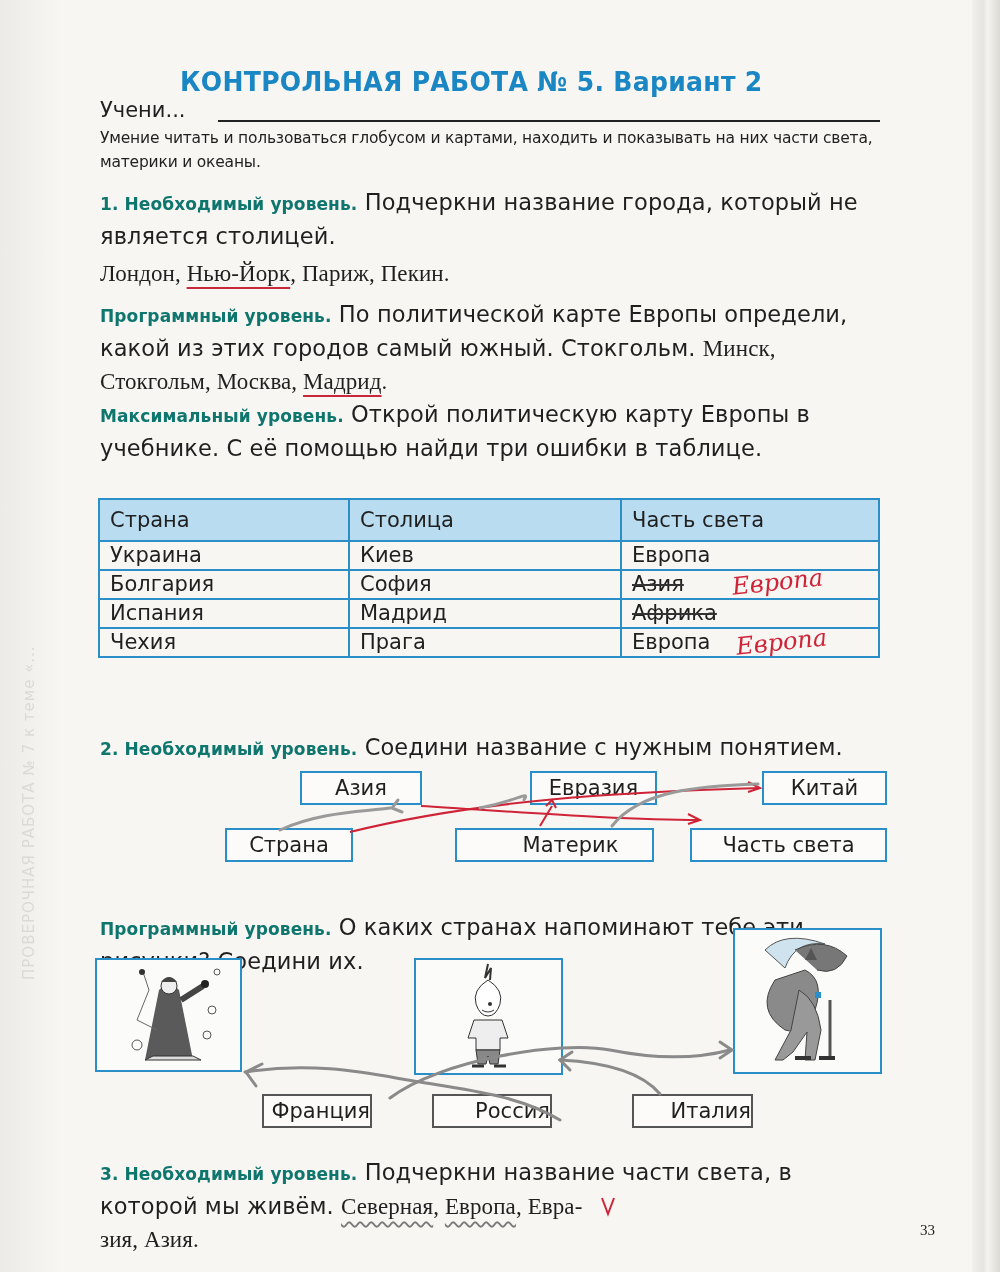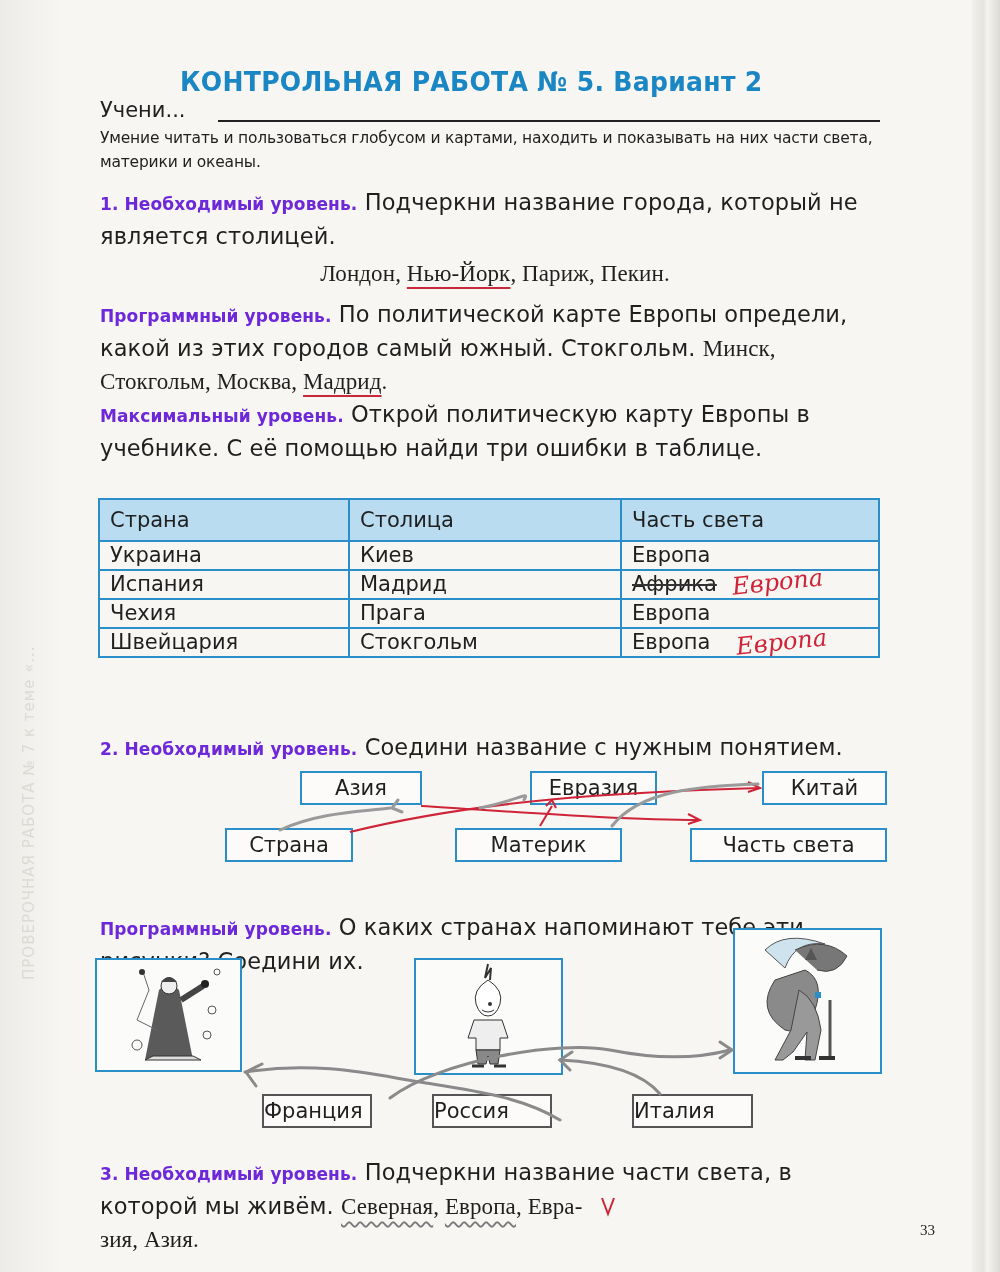--- a/index.html
+++ b/index.html
@@ -27,21 +27,21 @@
     left: 180px; top: 66px; font-weight: bold; font-size: 27px;
     color: #1b86c4; letter-spacing: 0.3px; white-space: nowrap;
     font-family: "DejaVu Sans", sans-serif; transform: scaleX(0.93); transform-origin: left top;
   }
   .student-label { left: 100px; top: 98px; font-size: 21px; white-space: nowrap; text-align: right; }
   .student-line { left: 218px; top: 120px; width: 662px; height: 0; border-bottom: 2px solid #222; }
   .skill {
     left: 100px; top: 126px; width: 790px; font-size: 15.5px; line-height: 24px;
     letter-spacing: -0.2px;
   }
-  .blue { color: #6d28d9; font-weight: bold; }
+  .blue { color: #0f766e; font-weight: bold; }
   .para {
     left: 100px; width: 790px; font-size: 22.5px; line-height: 32px; letter-spacing: 0.1px;
   }
   .serif { font-family: "Liberation Serif", "DejaVu Serif", serif; font-size: 23px; }
   .lvl { font-size: 17px; }
   .u-red { text-decoration: underline; text-decoration-color: #c8283a; text-decoration-thickness: 2px; text-underline-offset: 6px; }
   .u-gray { text-decoration: underline; text-decoration-color: #7a7a7a; text-decoration-style: wavy; text-decoration-thickness: 1.5px; text-underline-offset: 7px; }
 
   table.countries {
     position: absolute; left: 98px; top: 498px; width: 782px;
@@ -59,21 +59,21 @@
     position: absolute; color: #cf2337; font-family: "DejaVu Serif", serif;
     font-style: italic; font-size: 24px; transform: rotate(-6deg); white-space: nowrap;
   }
 
   .box {
     position: absolute; border: 2px solid #2a8fc8; background: rgba(255,255,255,0.6);
     font-size: 21px; text-align: center; line-height: 30px; height: 30px;
   }
   .ansbox {
     position: absolute; border: 2px solid #555; background: rgba(255,255,255,0.6);
-    font-size: 21px; text-align: left; line-height: 30px; height: 30px;
+    font-size: 21px; text-align: right; line-height: 30px; height: 30px;
   }
   .pic {
     position: absolute; border: 2px solid #2a8fc8; background: #fbfbfa;
   }
   .page-num { left: 920px; top: 1222px; font-family: "Liberation Serif", serif; font-size: 15px; }
   svg.overlay { position: absolute; left: 0; top: 0; pointer-events: none; }
 </style>
 </head>
 <body>
 
@@ -83,21 +83,21 @@
 
 <div class="abs title">КОНТРОЛЬНАЯ РАБОТА № 5. Вариант 2</div>
 <div class="abs student-label">Учени...</div>
 <div class="abs student-line"></div>
 <div class="abs skill">Умение читать и пользоваться глобусом и картами, находить и показывать на них части света, материки и океаны.</div>
 
 <div class="abs para" style="top:186px;">
   <span class="blue lvl">1. Необходимый уровень.</span>
   <span>Подчеркни название города, который не является столицей.</span>
 </div>
-<div class="abs para serif" style="top:258px;text-align:center;">
+<div class="abs para serif" style="top:258px;">
   <span>Лондон</span>,
   <span class="u-red">Нью-Йорк</span>,
   <span>Париж</span>,
   <span>Пекин</span>.
 </div>
 
 <div class="abs para" style="top:298px;">
   <span class="blue lvl">Программный уровень.</span>
   <span>По политической карте Европы определи, какой из этих городов самый южный.</span>
   <span>Стокгольм.</span>
@@ -127,48 +127,48 @@
       <th>Часть света</th>
     </tr>
   </thead>
   <tbody>
     <tr>
       <td>Украина</td>
       <td>Киев</td>
       <td>Европа</td>
     </tr>
     <tr>
+      <td>Болгария</td>
+      <td>София</td>
+      <td><span class="strike">Азия</span></td>
+    </tr>
+    <tr>
       <td>Испания</td>
       <td>Мадрид</td>
       <td><span class="strike">Африка</span></td>
     </tr>
     <tr>
       <td>Чехия</td>
       <td>Прага</td>
-      <td>Европа</td>
-    </tr>
-    <tr>
-      <td>Швейцария</td>
-      <td>Стокгольм</td>
       <td>Европа</td>
     </tr>
   </tbody>
 </table>
 <div class="hand" style="left:732px; top:568px;">Европа</div>
 <div class="hand" style="left:736px; top:628px;">Европа</div>
 
 <div class="abs para" style="top:731px;">
   <span class="blue lvl">2. Необходимый уровень.</span>
   <span>Соедини название с нужным понятием.</span>
 </div>
 <div class="box" style="left:300px; top:771px; width:118px;">Азия</div>
 <div class="box" style="left:530px; top:771px; width:123px;">Евразия</div>
 <div class="box" style="left:762px; top:771px; width:121px;">Китай</div>
 <div class="box" style="left:225px; top:828px; width:124px;">Страна</div>
-<div class="box" style="left:455px; top:828px; width:163px;">Материк</div>
+<div class="box" style="left:455px; top:828px; width:163px;padding-left:32px;">Материк</div>
 <div class="box" style="left:690px; top:828px; width:193px;">Часть света</div>
 
 <div class="abs para" style="top:886px;margin-top:25px;">
   <span class="blue lvl">Программный уровень.</span>
   <span>О каких странах напоминают тебе эти рисунки? Соедини их.</span>
 </div>
 
 <div class="pic" style="left:95px; top:958px; width:143px; height:110px;">
   <svg width="143" height="110" viewBox="0 0 143 110">
     <path d="M62 30 q10 -10 20 0 l14 70 h-48 z" fill="#5a5a5a"></path>

